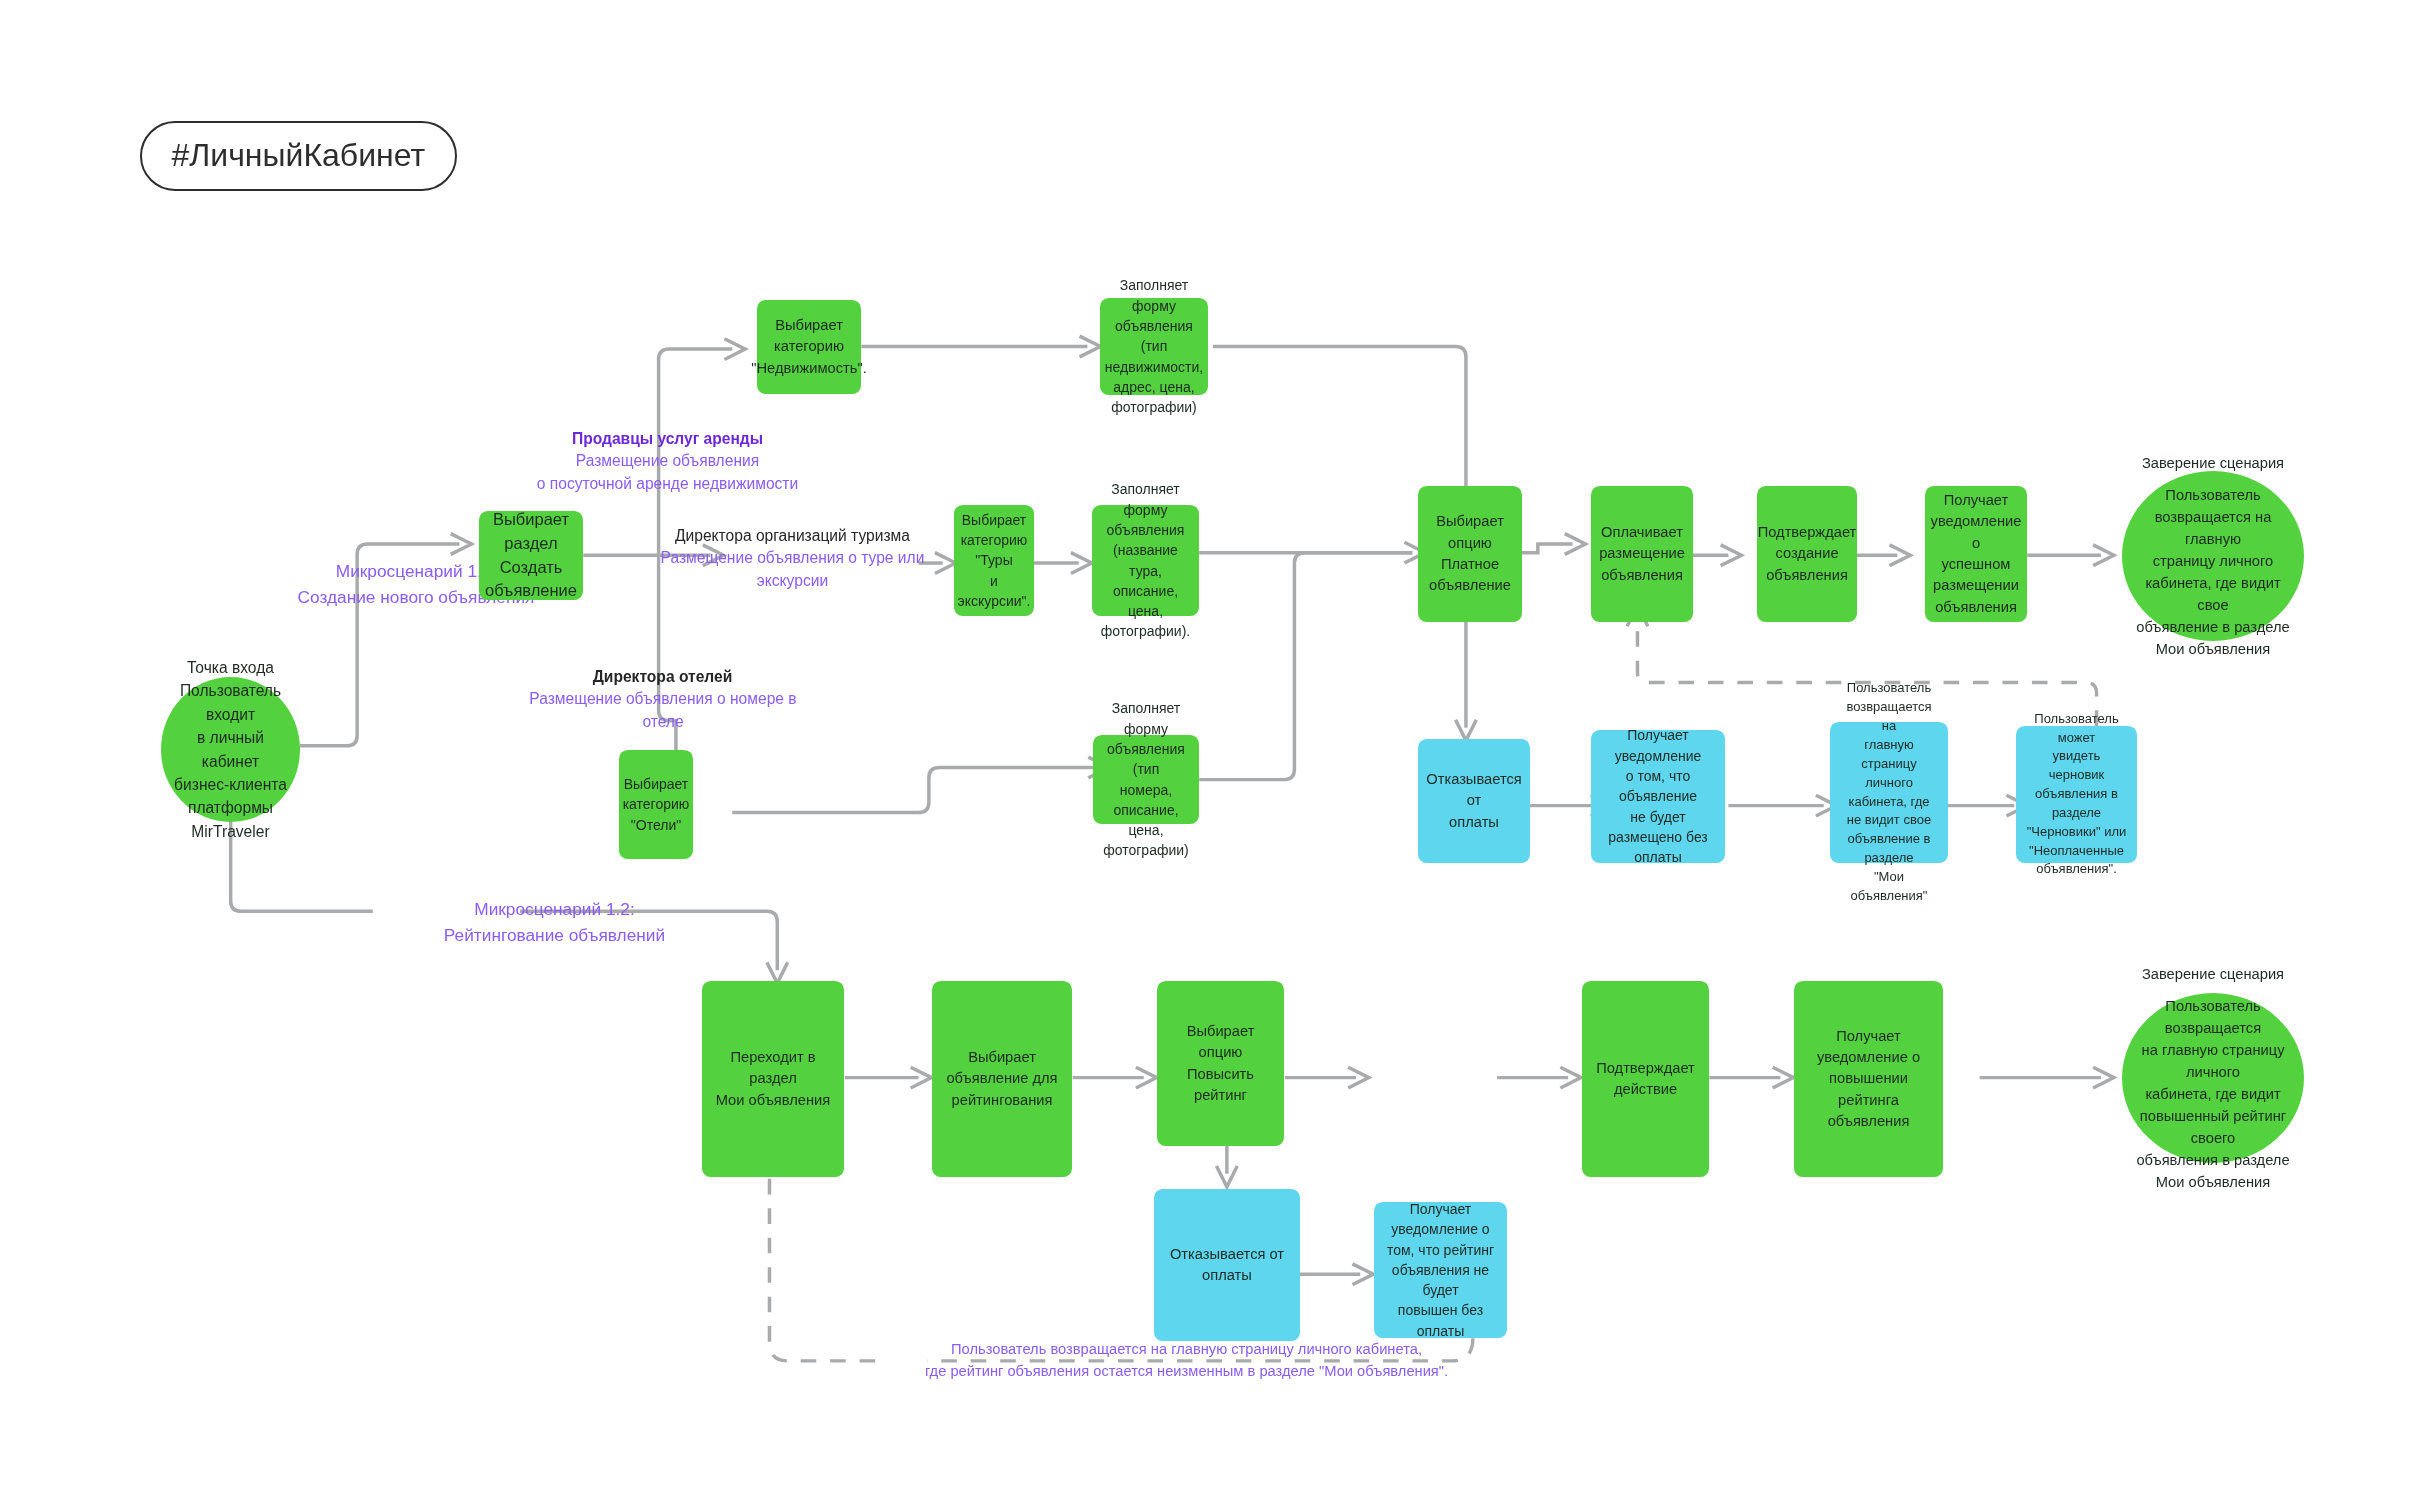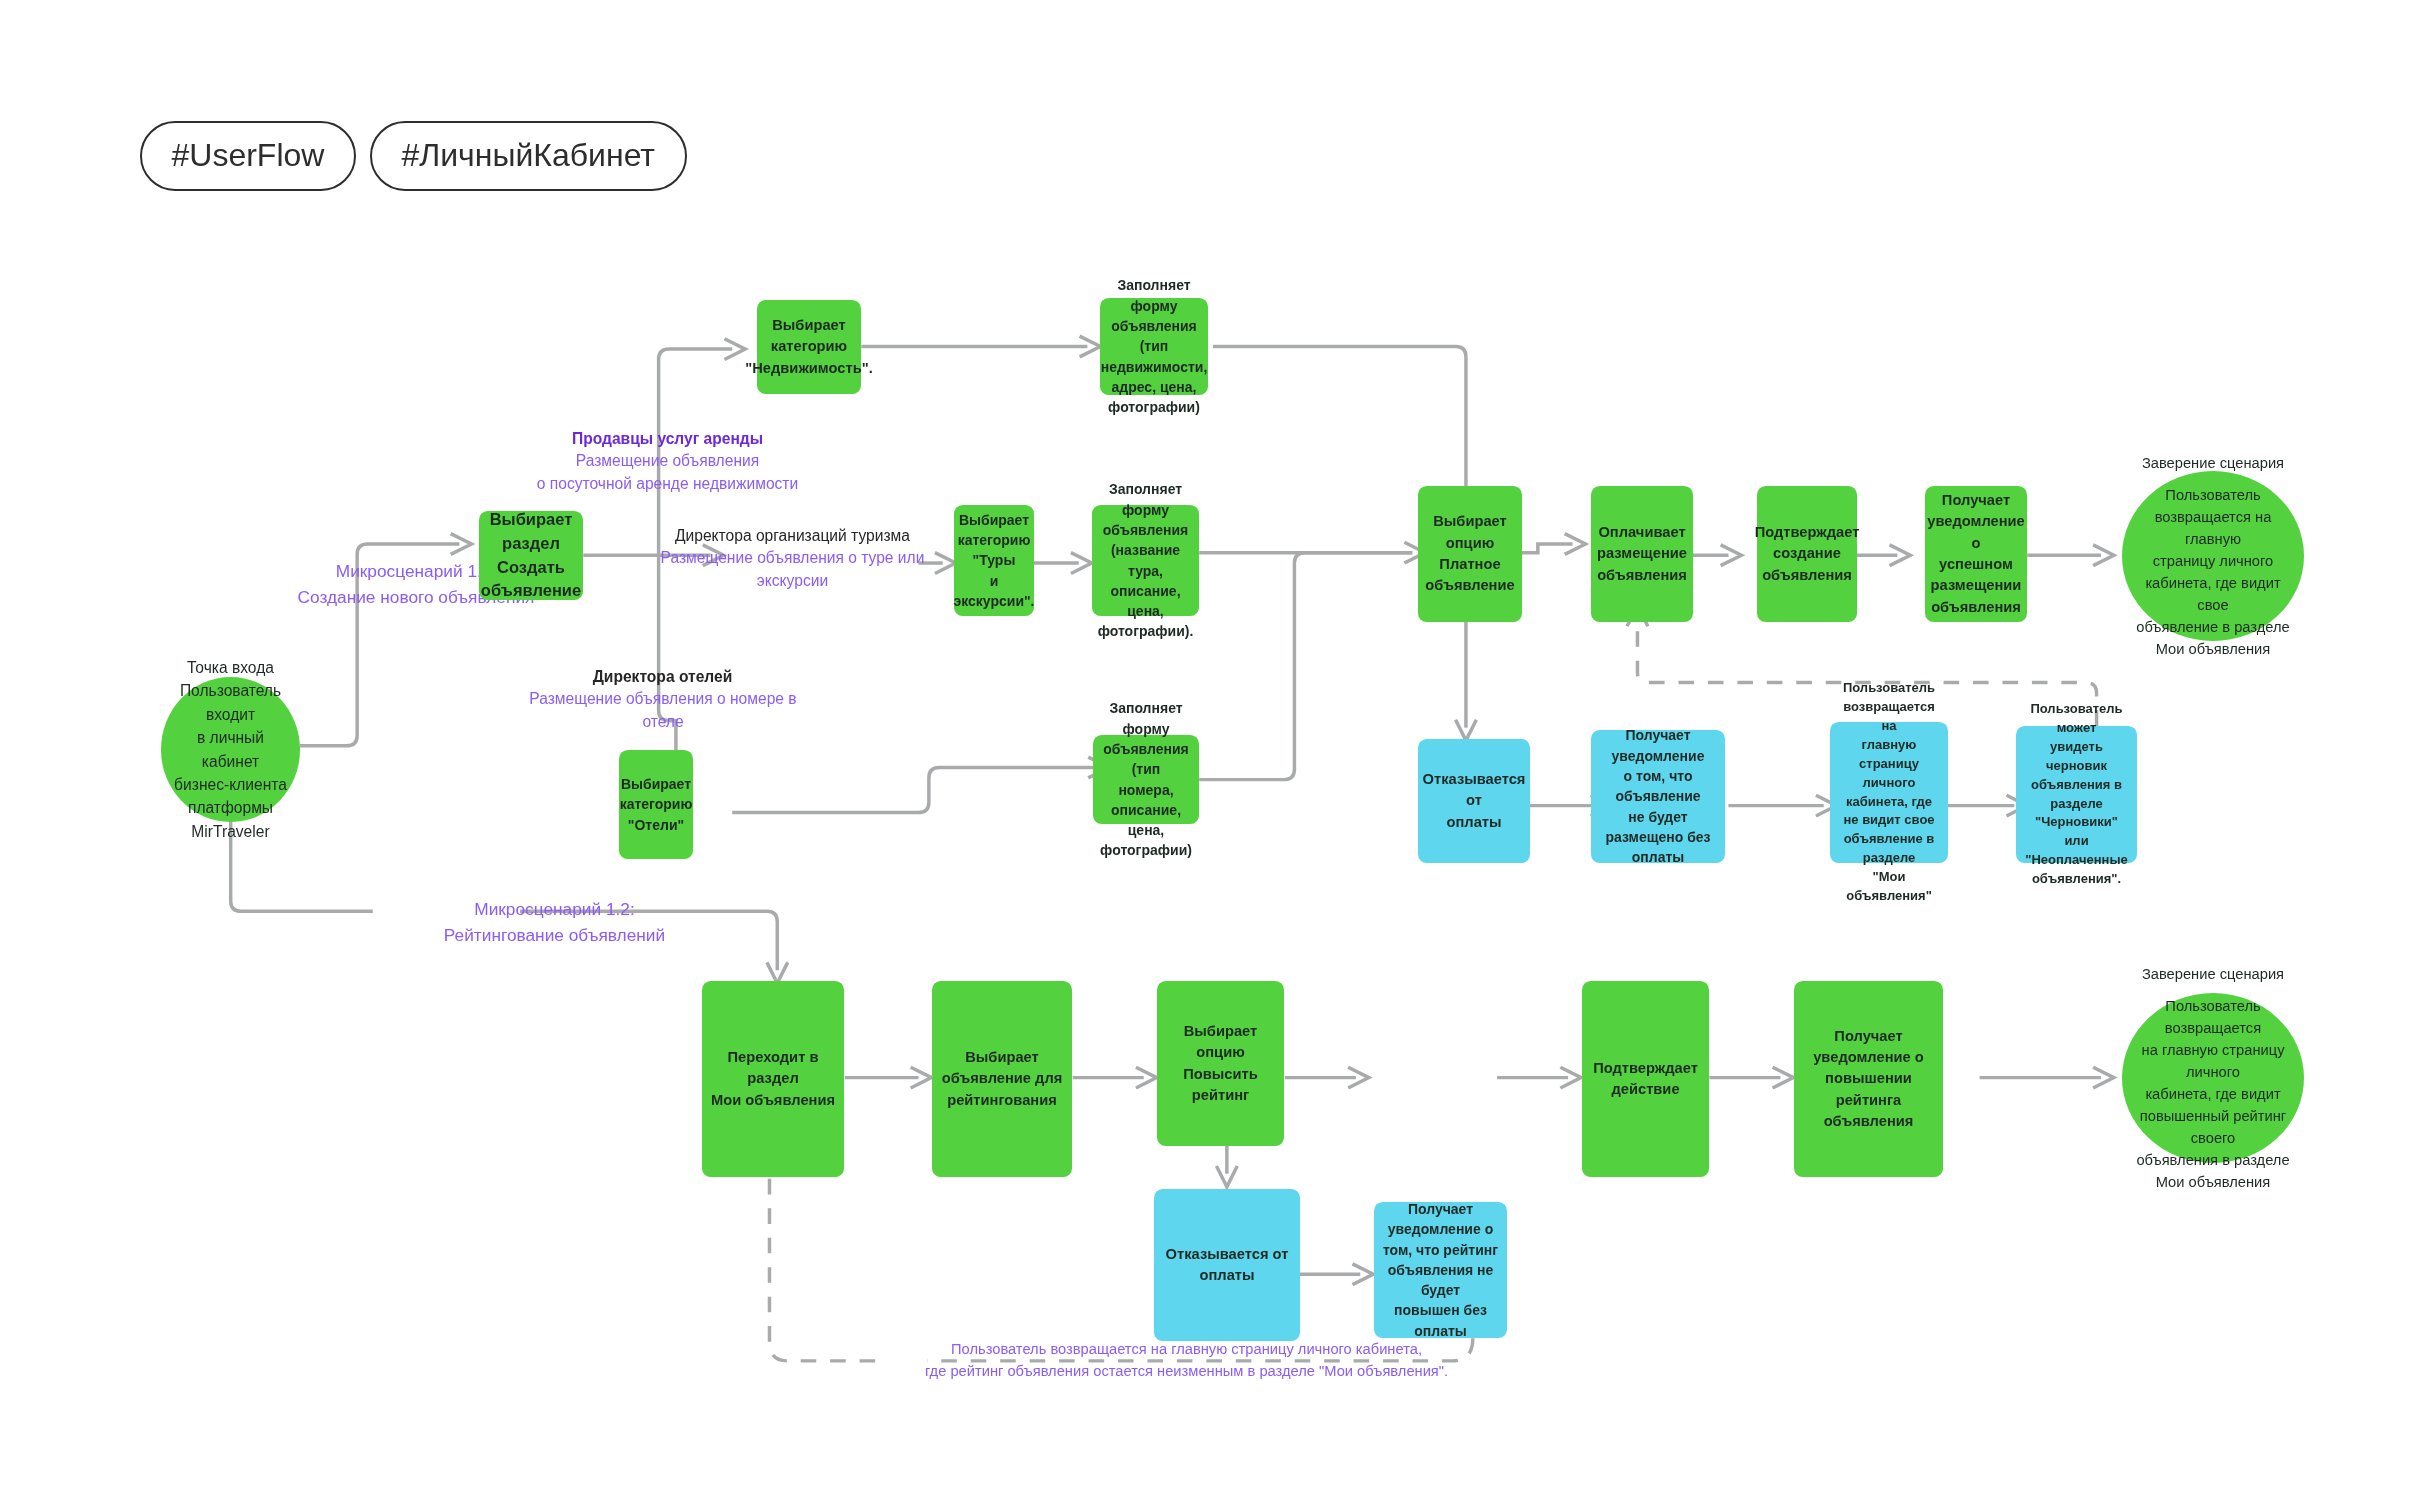--- a/index.html
+++ b/index.html
@@ -36,21 +36,20 @@
     position:absolute;
     box-sizing:border-box;
     display:flex;
     align-items:center;
     justify-content:center;
     text-align:center;
     border-radius:8.7px;
     color:#1f2a24;
     padding:5.2px 8.7px;
     line-height:1.45;
-    font-weight:bold;
   }
   .node.green{background:#54d13f;}
   .node.blue{background:#5ed6ee;}
   .node span{display:block;white-space:pre-line;}
   .circle{
     position:absolute;
     box-sizing:border-box;
     border-radius:50%;
     background:#54d13f;
     display:flex;
@@ -77,21 +76,20 @@
   .f18{font-size:15.6px;}
   .f19{font-size:16.5px;}
   .f20{font-size:17.3px;}
 </style>
 </head>
 <body>
 
 <div id="canvas">
 
   <div class="tag-row">
-    <div class="tag">#UserFlow</div>
     <div class="tag">#ЛичныйКабинет</div>
   </div>
 
   <svg id="edges" viewBox="0 0 2800 1742">
 
     <path class="edge" d="M346 861 H400 Q412 861 412 849 V640 Q412 628 424 628 H530"></path>
     <path class="arrowhead" d="M520 616 L544 628 L520 640"></path>
 
     <path class="edge" d="M673 641 H760"></path>
 

